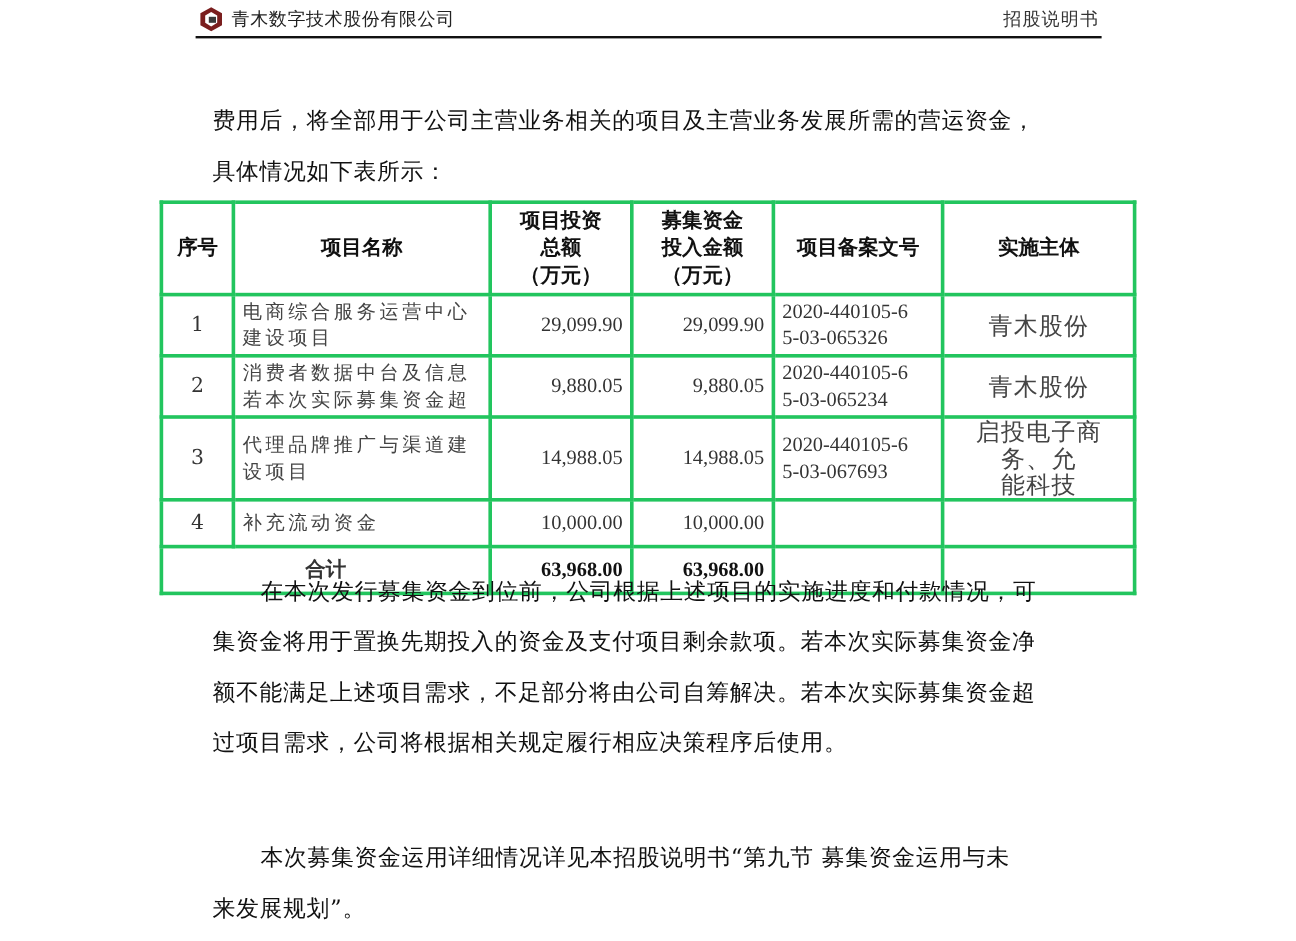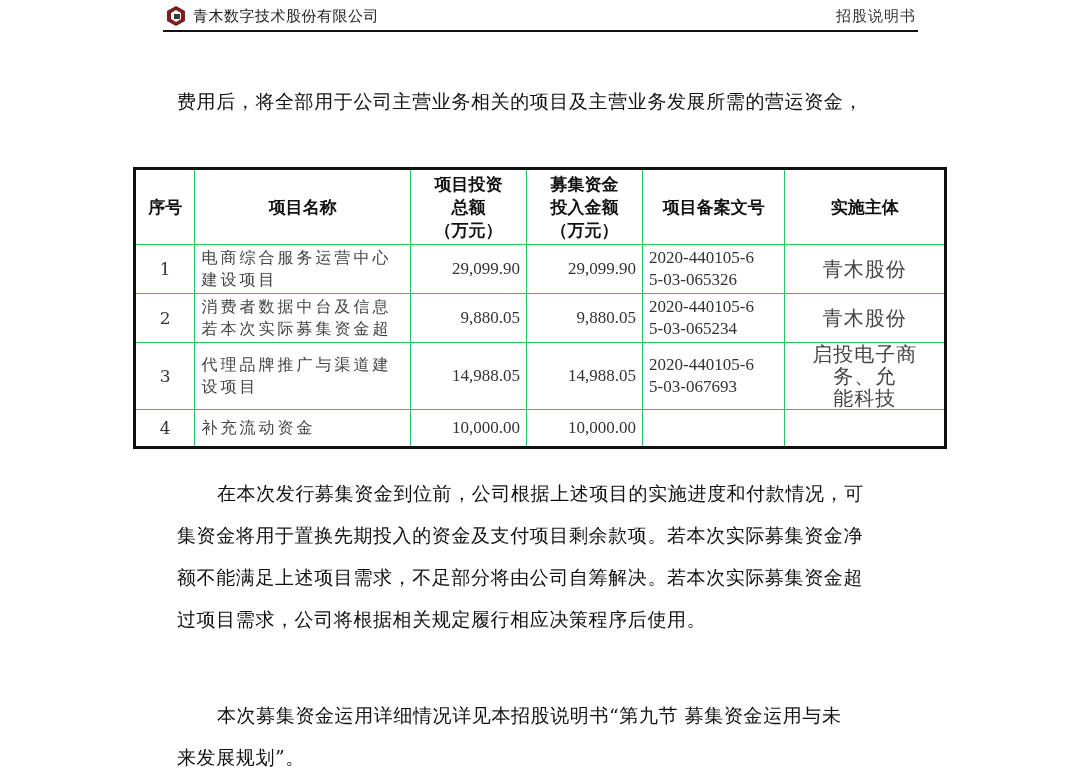--- a/index.html
+++ b/index.html
@@ -32,21 +32,21 @@
   }
   .para .line { display: block; white-space: nowrap; }
   .indent { padding-left: 40px; }
   table.fund {
     position: absolute; left: 133px; top: 167px;
     width: 814px; border-collapse: collapse;
     border: 3px solid #111;
     font-size: 17px;
   }
   table.fund th, table.fund td {
-    border: 1px solid #22c55e;
+    border: 3px solid #22c55e;
     padding: 0 6px;
     vertical-align: middle;
   }
   table.fund th {
     font-family: "DejaVu Sans", "Liberation Sans", sans-serif;
     font-weight: bold; font-size: 17px; line-height: 23px;
     text-align: center; height: 74px;
   }
   table.fund td { line-height: 22px; color: #333; }
   table.fund td.c { text-align: center; }
@@ -68,20 +68,21 @@
     <polygon points="11,1 20,6 20,16 11,21 2,16 2,6" fill="#7a1e1e"></polygon>
     <polygon points="11,5 16,8 16,14 11,17 6,14 6,8" fill="#ffffff"></polygon>
     <rect x="9" y="9" width="6" height="5" fill="#3a3a3a"></rect>
   </svg>
   <span class="company">青木数字技术股份有限公司</span>
   <span class="doc">招股说明书</span>
 </div>
 
 <div class="para" style="top:80px;">
   <span class="line">费用后，将全部用于公司主营业务相关的项目及主营业务发展所需的营运资金，</span>
+  <span class="line">具体情况如下表所示：</span>
 </div>
 
 <table class="fund">
   <colgroup>
     <col style="width:62px">
       <col style="width:225px">
       <col style="width:107px">
     <col style="width:108px">
       <col style="width:146px">
       <col style="width:166px">
@@ -126,20 +127,27 @@
       <td class="ent"><span>启投电子商务、允</span><br><span>能科技</span></td>
     </tr>
     <tr class="r1">
       <td class="c">4</td>
       <td class="name"><span>补充流动资金</span></td>
       <td class="r">10,000.00</td>
       <td class="r">10,000.00</td>
       <td class="code"></td>
       <td class="ent"></td>
     </tr>
+    <tr class="tot">
+      <td class="label" colspan="2">合计</td>
+      <td class="r">63,968.00</td>
+      <td class="r">63,968.00</td>
+      <td></td>
+      <td></td>
+    </tr>
   </tbody>
 </table>
 
 <div class="para" style="top:472px;">
   <span class="line indent">在本次发行募集资金到位前，公司根据上述项目的实施进度和付款情况，可</span>
   <span class="line">集资金将用于置换先期投入的资金及支付项目剩余款项。若本次实际募集资金净</span>
   <span class="line">额不能满足上述项目需求，不足部分将由公司自筹解决。若本次实际募集资金超</span>
   <span class="line">过项目需求，公司将根据相关规定履行相应决策程序后使用。</span>
 </div>
 

